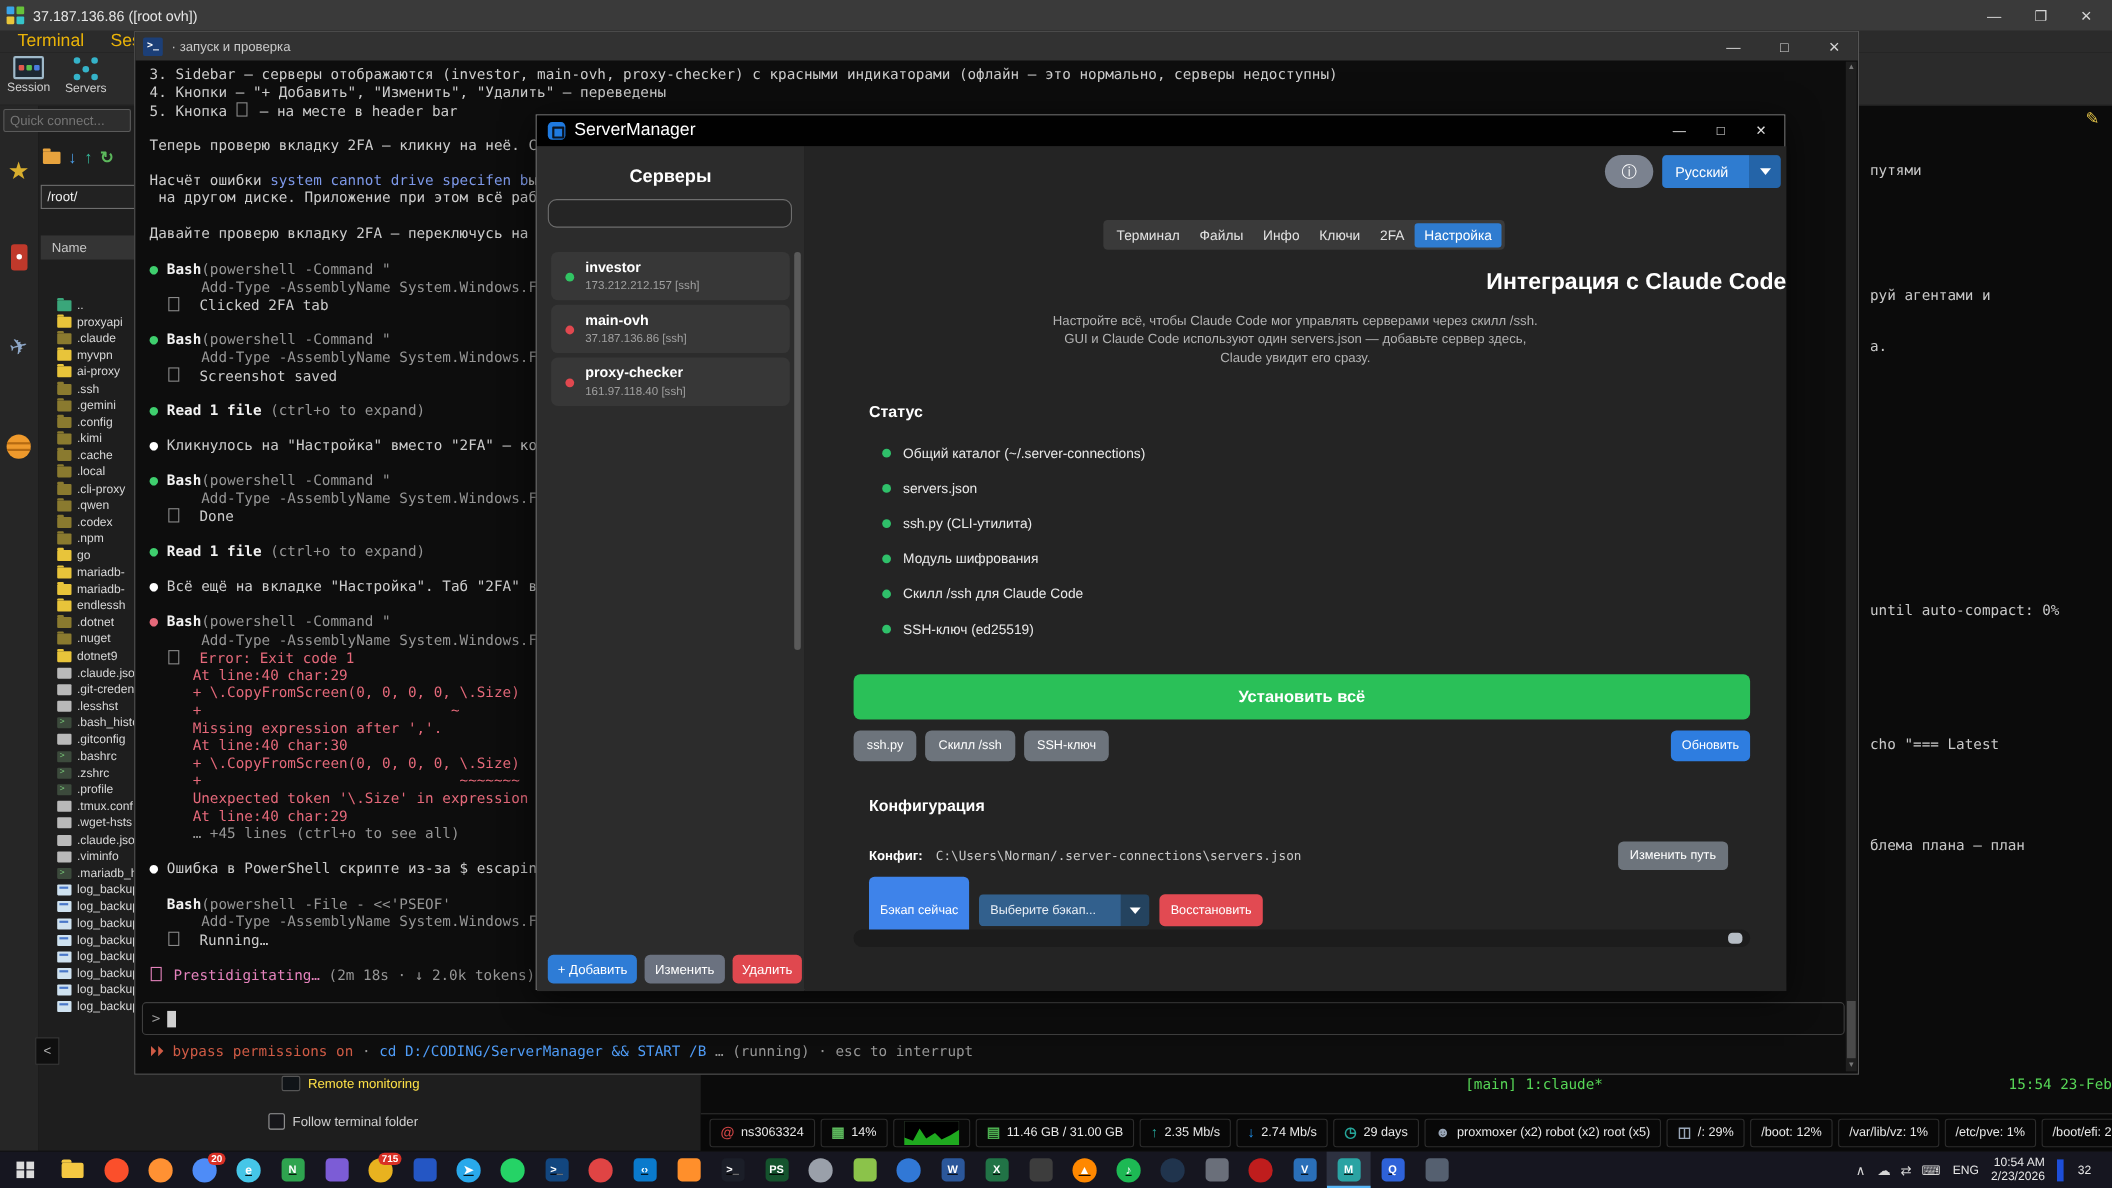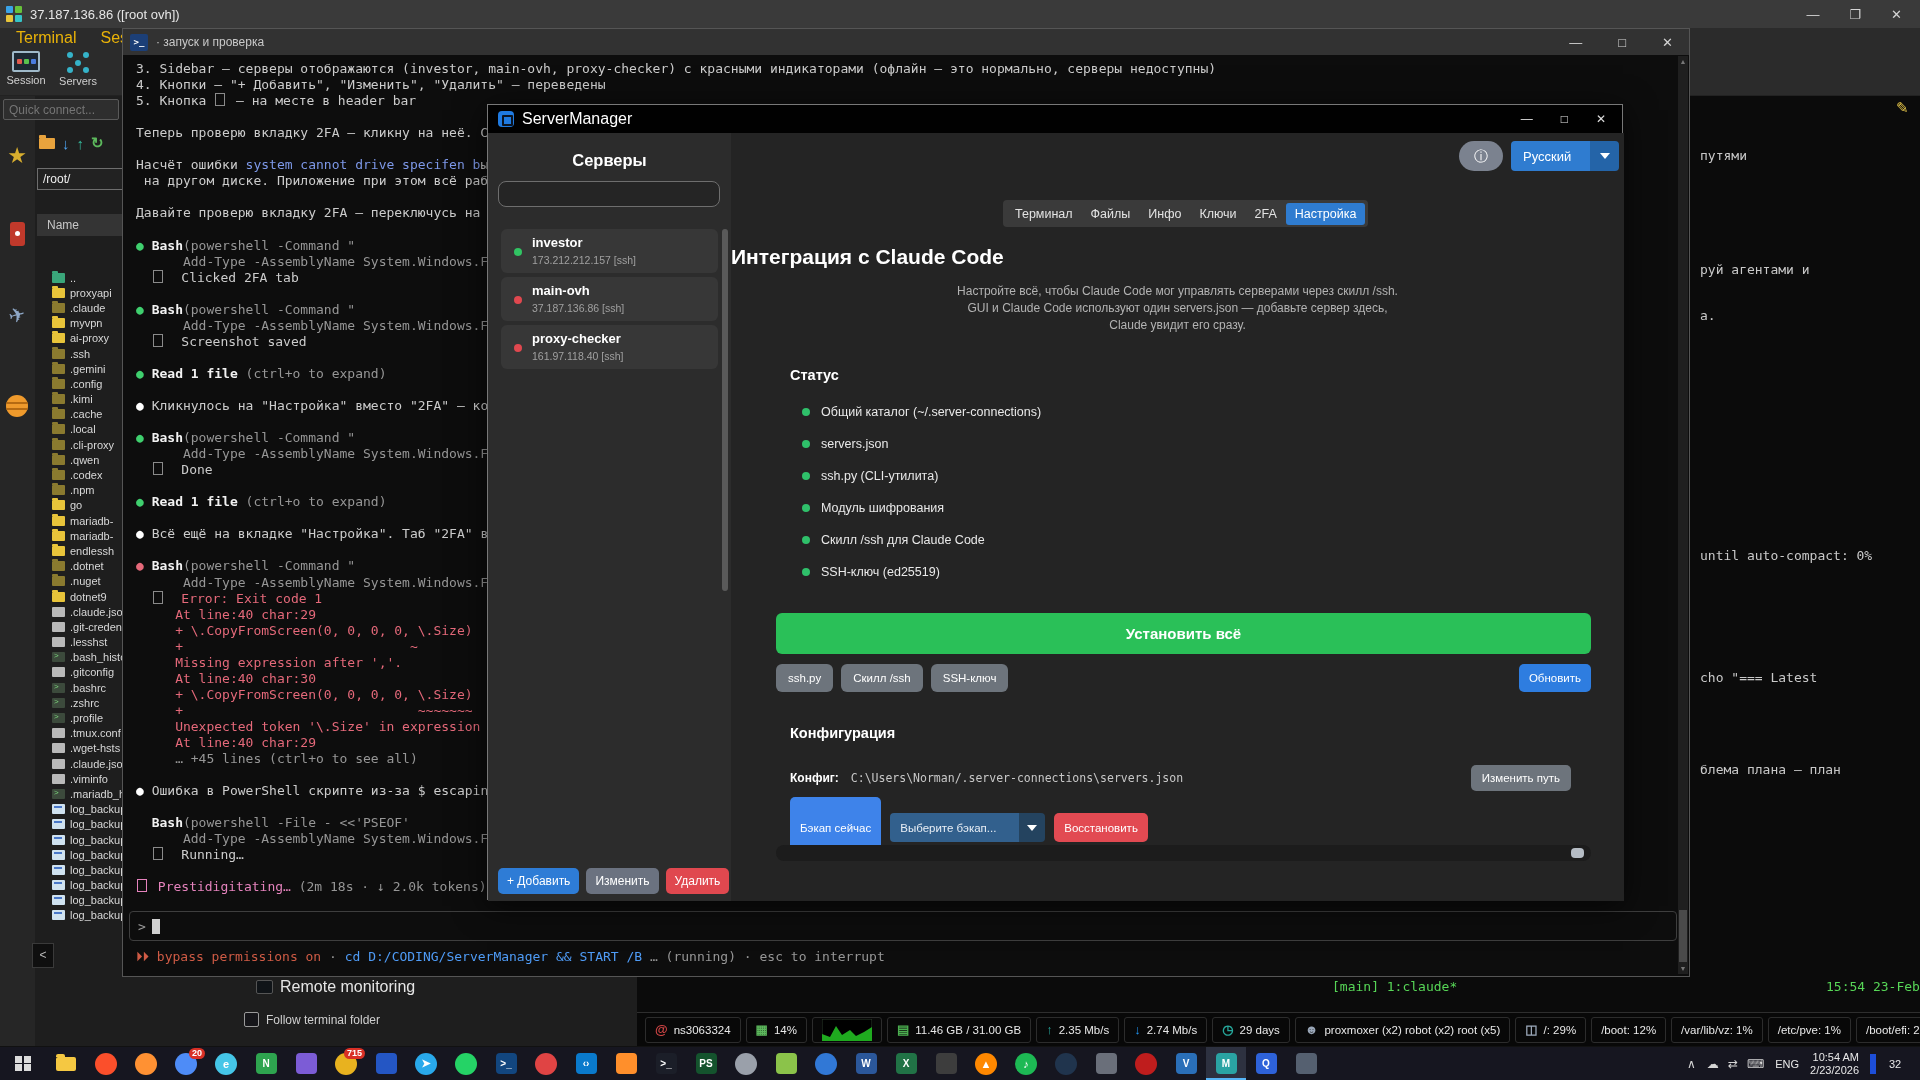--- a/index.html
+++ b/index.html
@@ -45,21 +45,21 @@
   .ti:before{content:"";position:absolute;top:-2px;left:0;width:6px;height:2px;border-radius:1px 1px 0 0;background:inherit;}
   .ti-up{background:#3aa67a;}
   .ti-fo{background:#e8c43a;}
   .ti-fod{background:#8a7a2f;}
   .ti-fi{background:#b9b9b9;} .ti-fi:before{display:none;}
   .ti-sh{background:#3c4a3c;} .ti-sh:before{display:none;} .ti-sh:after{content:">";color:#7ed67e;font-size:8px;position:absolute;left:2px;top:-1px;}
   .ti-lg{background:#cfe2f0;} .ti-lg:before{display:none;} .ti-lg:after{content:"";position:absolute;left:2px;top:2px;width:8px;height:2px;background:#4a78c9;}
   #tree-back{left:32px;top:943px;width:20px;height:23px;background:#0f0f0f;border:1px solid #3a3a3a;color:#bbb;font-size:12px;text-align:center;line-height:23px;z-index:1;}
   #remote-mon-row{left:256px;top:978px;display:flex;align-items:center;gap:7px;z-index:1;}
   #remote-mon-row .mico{width:15px;height:12px;background:#101418;border:1px solid #50holder5a;border:1px solid #555;border-radius:2px;}
-  #remote-mon-row .lbl{color:#e5e5e5;font-size:16px;}
+  #remote-mon-row .lbl{color:#fde047;font-size:12px;}
   #follow-row{left:244px;top:1012px;display:flex;align-items:center;gap:7px;z-index:1;}
   #follow-row .cb{width:13px;height:13px;background:#16161a;border:1px solid #9a9a9a;border-radius:2px;}
   #follow-row .lbl{color:#cfcfcf;font-size:12px;}
   
   #bg-term{left:637px;top:95px;width:1283px;height:917px;background:#0b0b0b;z-index:0;}
   .frag{position:absolute;font:13px "DejaVu Sans Mono",monospace;color:#c9c9c9;white-space:pre;z-index:1;}
   #pencil{left:1896px;top:99px;color:#e9c84a;font-size:15px;z-index:1;}
   .tmux{position:absolute;font:13px "DejaVu Sans Mono",monospace;color:#57d657;z-index:1;}
   
   #monbar{left:637px;top:1012px;width:1283px;height:34px;background:#080808;border-top:1px solid #2e2e2e;display:flex;align-items:center;padding:0 8px;box-sizing:border-box;z-index:5;}
@@ -103,21 +103,21 @@
   #sm-sidebtns .btn{height:26px;border-radius:5px;color:#fff;font-size:12px;display:flex;align-items:center;justify-content:center;padding:0 9px;white-space:nowrap;}
   #sm-main{position:absolute;left:243px;top:28px;width:893px;height:768px;background:#242424;}
   #sm-info{position:absolute;left:728px;top:8px;width:44px;height:30px;border-radius:15px;background:#7b828f;color:#fff;font-size:14px;text-align:center;line-height:30px;}
   #sm-lang{position:absolute;left:780px;top:8px;width:108px;height:30px;border-radius:4px;display:flex;overflow:hidden;}
   #sm-lang .body{flex:1;background:#2f7cd0;color:#fff;font-size:13px;display:flex;align-items:center;padding-left:12px;}
   #sm-lang .caretbox{width:29px;background:#2464a8;display:flex;align-items:center;justify-content:center;}
   .caret{width:0;height:0;border-left:5px solid transparent;border-right:5px solid transparent;border-top:6px solid #fff;}
   #sm-tabs{position:absolute;left:272px;top:67px;height:27px;background:#3a3a3a;border-radius:4px;display:flex;align-items:center;padding:0 3px;}
   .tab{color:#e3e3e3;font-size:12.5px;padding:4px 9px;border-radius:3px;white-space:nowrap;}
   .tab.active{background:#2f7cd0;color:#fff;}
-  #sm-heading{position:absolute;left:0;top:112px;width:100%;text-align:left;color:#fff;font-size:21px;font-weight:bold;}
+  #sm-heading{position:absolute;left:0;top:112px;width:100%;text-align:right;color:#fff;font-size:21px;font-weight:bold;}
   #sm-desc{position:absolute;left:0;top:150px;width:100%;text-align:center;color:#b3b3b3;font-size:12px;line-height:17px;}
   #sm-content{position:absolute;left:45px;top:354px;width:815px;top:222px;}
   #sm-status-h{position:absolute;left:14px;top:12px;color:#fff;font-size:14.5px;font-weight:bold;}
   #sm-status{position:absolute;left:26px;top:50px;}
   .strow{height:32px;display:flex;align-items:flex-start;gap:11px;}
   .strow .dot{width:8px;height:8px;border-radius:50%;background:#2fc06a;margin-top:3px;}
   .strow .txt{color:#e9e9e9;font-size:12.5px;line-height:14px;}
   #sm-install{position:absolute;left:0;top:258px;width:815px;height:41px;background:#2ac058;border-radius:6px;color:#fff;font-size:15px;font-weight:bold;text-align:center;line-height:41px;}
   #sm-comp{position:absolute;left:0;top:309px;display:flex;gap:8px;}
   .comp-btn{height:28px;background:#6d747c;border-radius:6px;color:#fff;font-size:11.5px;display:flex;align-items:center;padding:0 12px;}
@@ -133,21 +133,21 @@
   #sm-backup-select .body{flex:1;background:#32608d;color:#e8eef5;font-size:11.5px;display:flex;align-items:center;padding-left:10px;}
   #sm-backup-select .caretbox{width:26px;background:#24435f;display:flex;align-items:center;justify-content:center;}
   #sm-restore{height:29px;background:#e24a52;border-radius:5px;color:#fff;font-size:11.5px;display:flex;align-items:center;padding:0 10px;}
   #sm-hscroll{position:absolute;left:0;top:490px;width:815px;height:16px;background:#1c1c1c;border-radius:8px;}
   #sm-hthumb{position:absolute;right:7px;top:3px;width:13px;height:10px;background:#b5bcc4;border-radius:4px;}
   
   #taskbar{left:0;top:1047px;width:1920px;height:33px;background:#161620;display:flex;align-items:stretch;z-index:40;}
   #tb-start{width:46px;display:flex;align-items:center;justify-content:center;}
   #tb-start .win{display:grid;grid-template-columns:7px 7px;grid-template-rows:7px 7px;gap:1.5px;}
   #tb-start .win span{background:#dcdcdc;}
-  #tb-icons{display:flex;}
+  #tb-icons{display:flex;text-decoration:underline;}
   .tb-slot{width:40px;display:flex;align-items:center;justify-content:center;position:relative;}
   .tb-slot.active{background:#2d3140;box-shadow:inset 0 -2px 0 #56b4f5;}
   .tb-circle{width:22px;height:22px;border-radius:50%;display:flex;align-items:center;justify-content:center;color:#fff;font-size:11px;font-weight:bold;}
   .tb-square{width:21px;height:21px;border-radius:4px;display:flex;align-items:center;justify-content:center;color:#fff;font-size:10px;font-weight:bold;}
   .tb-folder{width:20px;height:14px;background:#f5c842;border-radius:2px;position:relative;}
   .tb-folder:before{content:"";position:absolute;top:-3px;left:0;width:9px;height:3px;background:#f5c842;border-radius:2px 2px 0 0;}
   .tb-badge{position:absolute;top:1px;right:1px;background:#d93025;color:#fff;font-size:9px;line-height:11px;border-radius:6px;padding:0 3px;font-weight:bold;}
   #tray{margin-left:auto;display:flex;align-items:center;gap:11px;padding-right:6px;color:#e8e8e8;}
   #tray .sysic{font-size:12px;color:#d5d5d5;}
   #tray-lang{font-size:11px;}

